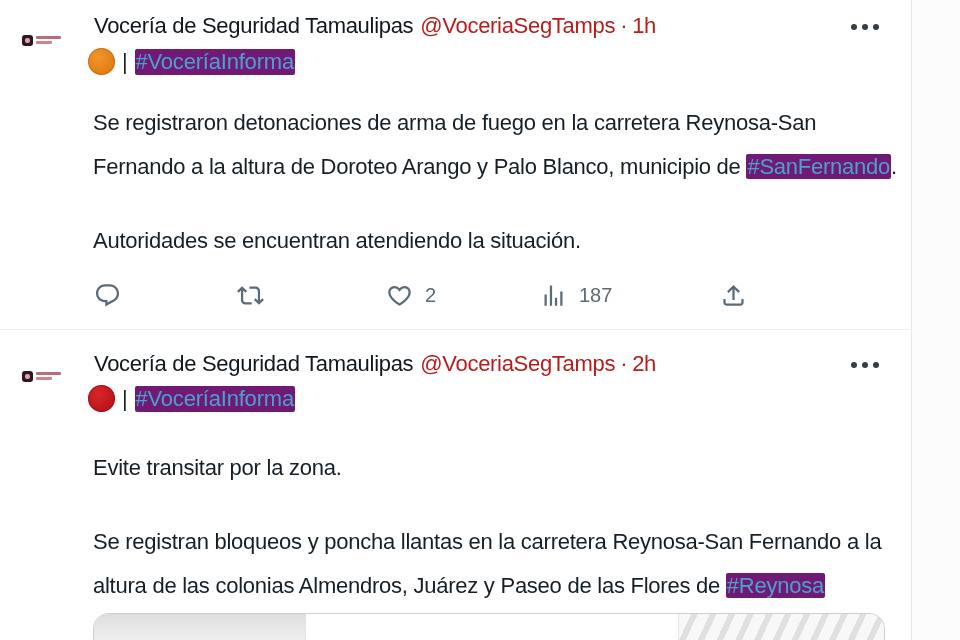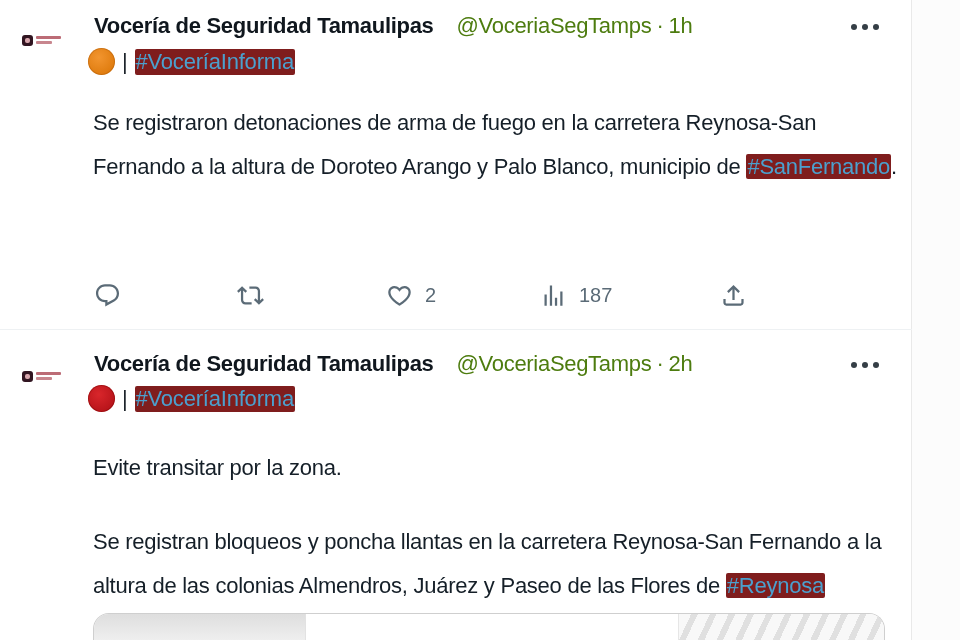--- a/index.html
+++ b/index.html
@@ -25,40 +25,40 @@
   .brand-mark { width: 11px; height: 11px; border-radius: 3px; background: #311521; position: relative; flex: none; }
   .brand-mark::after { content: ""; position: absolute; inset: 3px; border-radius: 2px; background: #d8a6ad; }
   .brand-text { display: flex; flex-direction: column; gap: 2px; padding-top: 1px; }
   .brand-line1 { width: 25px; height: 3px; background: #b0525e; border-radius: 1px; opacity: .85; }
   .brand-line2 { width: 16px; height: 3px; background: #b0525e; border-radius: 1px; opacity: .7; }
 
   
   .name-row { position: absolute; left: 94px; font-size: 22px; white-space: nowrap; letter-spacing: -0.3px; }
   .tweet-1 .name-row { top: 13px; }
   .tweet-2 .name-row { top: 21px; }
-  .display-name { font-weight: 700; color: #10171e; }
-  .meta { color: #4d7c0f; margin-left: 23px; }
+  .display-name { font-weight: 400; color: #10171e; }
+  .meta { color: #b91c1c; margin-left: 7px; }
   .meta span { margin-right: 5px; }
 
   .more-btn { position: absolute; left: 845px; width: 40px; height: 22px;
     display: flex; gap: 5px; align-items: center; justify-content: center; cursor: pointer; }
   .tweet-1 .more-btn { top: 16px; }
   .tweet-2 .more-btn { top: 24px; }
   .more-dot { width: 6px; height: 6px; border-radius: 50%; background: #353e46; }
 
   
   .tagline { position: absolute; left: 88px; display: flex; align-items: center;
     gap: 7px; font-size: 22px; letter-spacing: -0.2px; }
   .tweet-1 .tagline { top: 48px; }
   .tweet-2 .tagline { top: 55px; }
   .emoji { width: 27px; height: 27px; border-radius: 50%; flex: none; }
   .emoji-orange { background: radial-gradient(circle at 40% 35%, #f2952f, #e07d10 70%); box-shadow: inset 0 0 0 1px rgba(160,80,0,.35); }
   .emoji-red { background: radial-gradient(circle at 40% 35%, #d9262b, #b9151b 70%); box-shadow: inset 0 0 0 1px rgba(120,0,0,.4); }
   .pipe { color: #1d242b; }
-  .hashtag { color: #4ba0ce; background: #7f1d1d; border-radius: 2px; padding: 0 1px; text-decoration: none; cursor: pointer; }
+  .hashtag { color: #4ba0ce; background: #701a75; border-radius: 2px; padding: 0 1px; text-decoration: none; cursor: pointer; }
 
   
   .body { position: absolute; left: 93px; width: 816px; font-size: 22px;
     line-height: 44px; color: #151f28; letter-spacing: -0.25px; }
   .tweet-1 .body { top: 101px; }
   .tweet-2 .body { top: 116px; }
   .body p + p { margin-top: 30px; }
 
   
   .actions { position: absolute; left: 0; top: 276px; width: 912px; height: 38px; }
@@ -109,20 +109,21 @@
     </div>
 
     <div class="tagline">
       <span class="emoji emoji-orange"></span>
       <span class="pipe">|</span>
       <a class="hashtag">#VoceríaInforma</a>
     </div>
 
     <div class="body">
       <p><span>Se registraron detonaciones de arma de fuego en la carretera Reynosa-San Fernando a la altura de Doroteo Arango y Palo Blanco, municipio de </span><a class="hashtag">#SanFernando</a><span>.</span></p>
+      <p>Autoridades se encuentran atendiendo la situación.</p>
     </div>
 
     <div class="actions">
       <div class="action action-reply">
         <svg viewBox="0 0 24 24">
             <path d="M1.751 10c0-4.42 3.584-8 8.005-8h4.366c4.49 0 8.129 3.64 8.129 8.13 0 2.96-1.607 5.68-4.196 7.11l-8.054 4.46v-3.69h-.067c-4.49.1-8.183-3.51-8.183-8.01zm8.005-6c-3.317 0-6.005 2.69-6.005 6 0 3.37 2.77 6.08 6.138 6.01l.351-.01h1.761v2.3l5.087-2.81c1.951-1.08 3.163-3.13 3.163-5.36 0-3.39-2.744-6.13-6.129-6.13H9.756z"></path>
           </svg>
       </div>
       <div class="action action-retweet">
         <svg viewBox="0 0 24 24">

